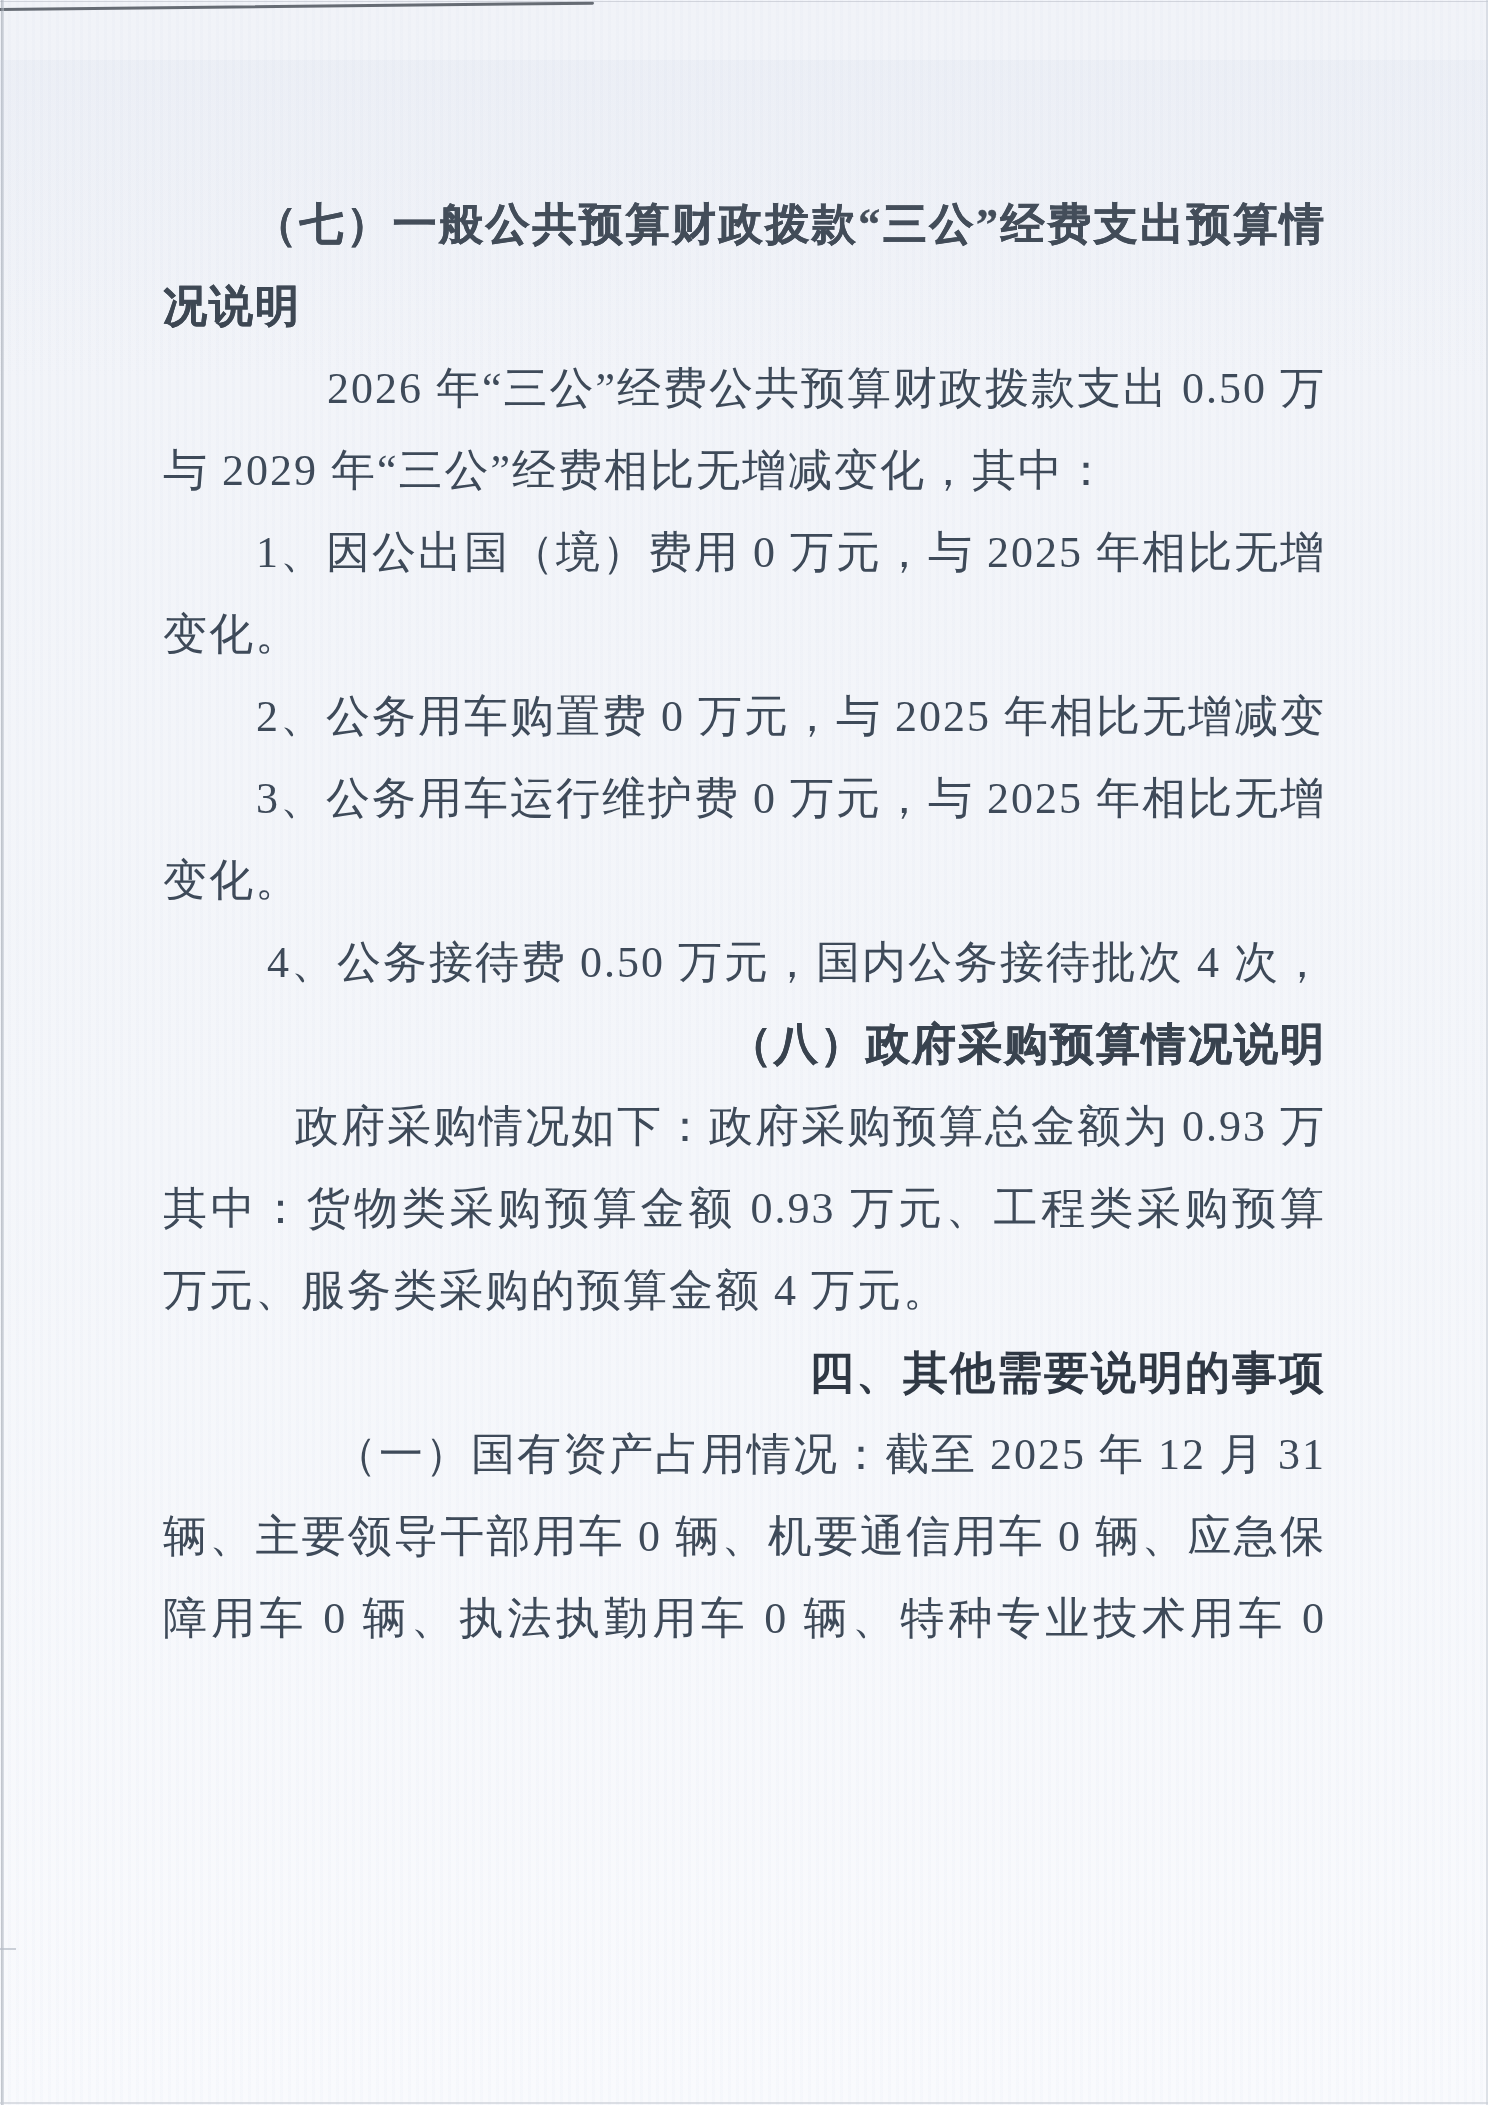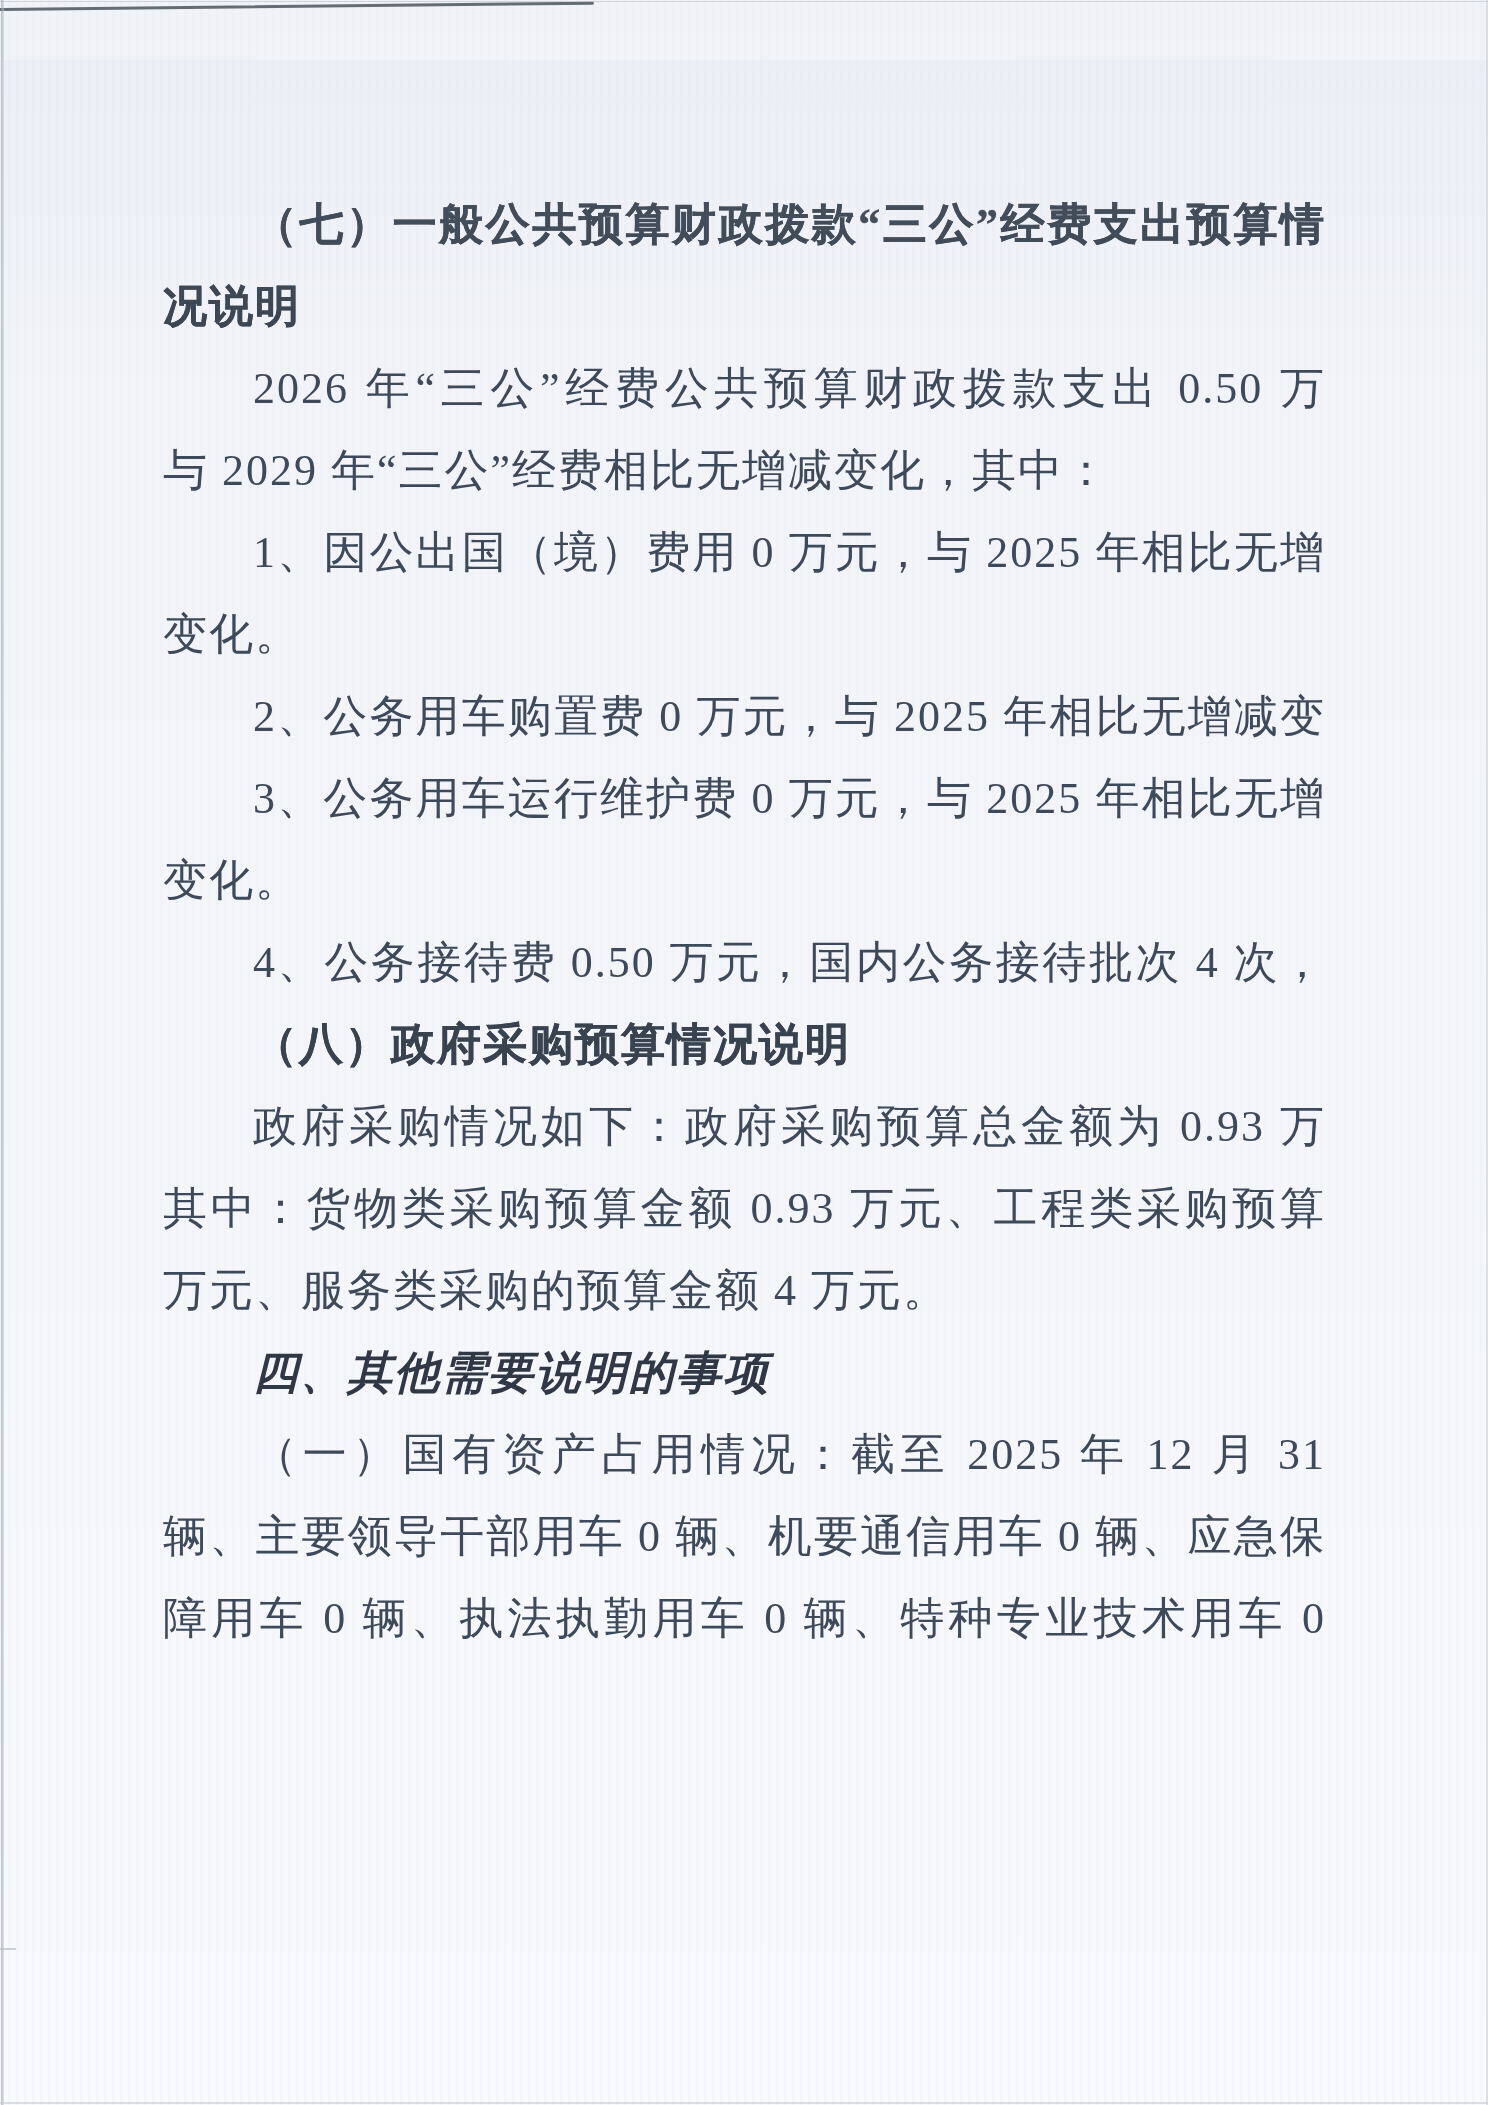--- a/index.html
+++ b/index.html
@@ -78,32 +78,31 @@
     color:var(--ink);
     white-space:nowrap;
     overflow:visible;
   }
   .line.justify{
     white-space:normal;
     text-align:justify;
     text-align-last:justify;
     overflow:hidden;
   }
-  .line.indent{text-indent:90px;}
+  .line.indent{text-indent:90px;text-align:right;}
   .heading-kai .line{
     font-weight:600;
     color:var(--ink-heading);
     -webkit-text-stroke:0.4px var(--ink-heading);
   }
   .heading-hei .line{
     font-family:"Liberation Sans","DejaVu Sans",sans-serif;
     font-weight:700;
     font-size:45px;
     color:var(--ink-bold);
-    font-style:italic;
   }
 </style>
 </head>
 <body>
 
 <div class="page">
   <div class="scan-edge-top-dark"></div>
   <div class="scan-edge-top-faint"></div>
   <div class="scan-edge-left"></div>
   <div class="scan-edge-right"></div>

